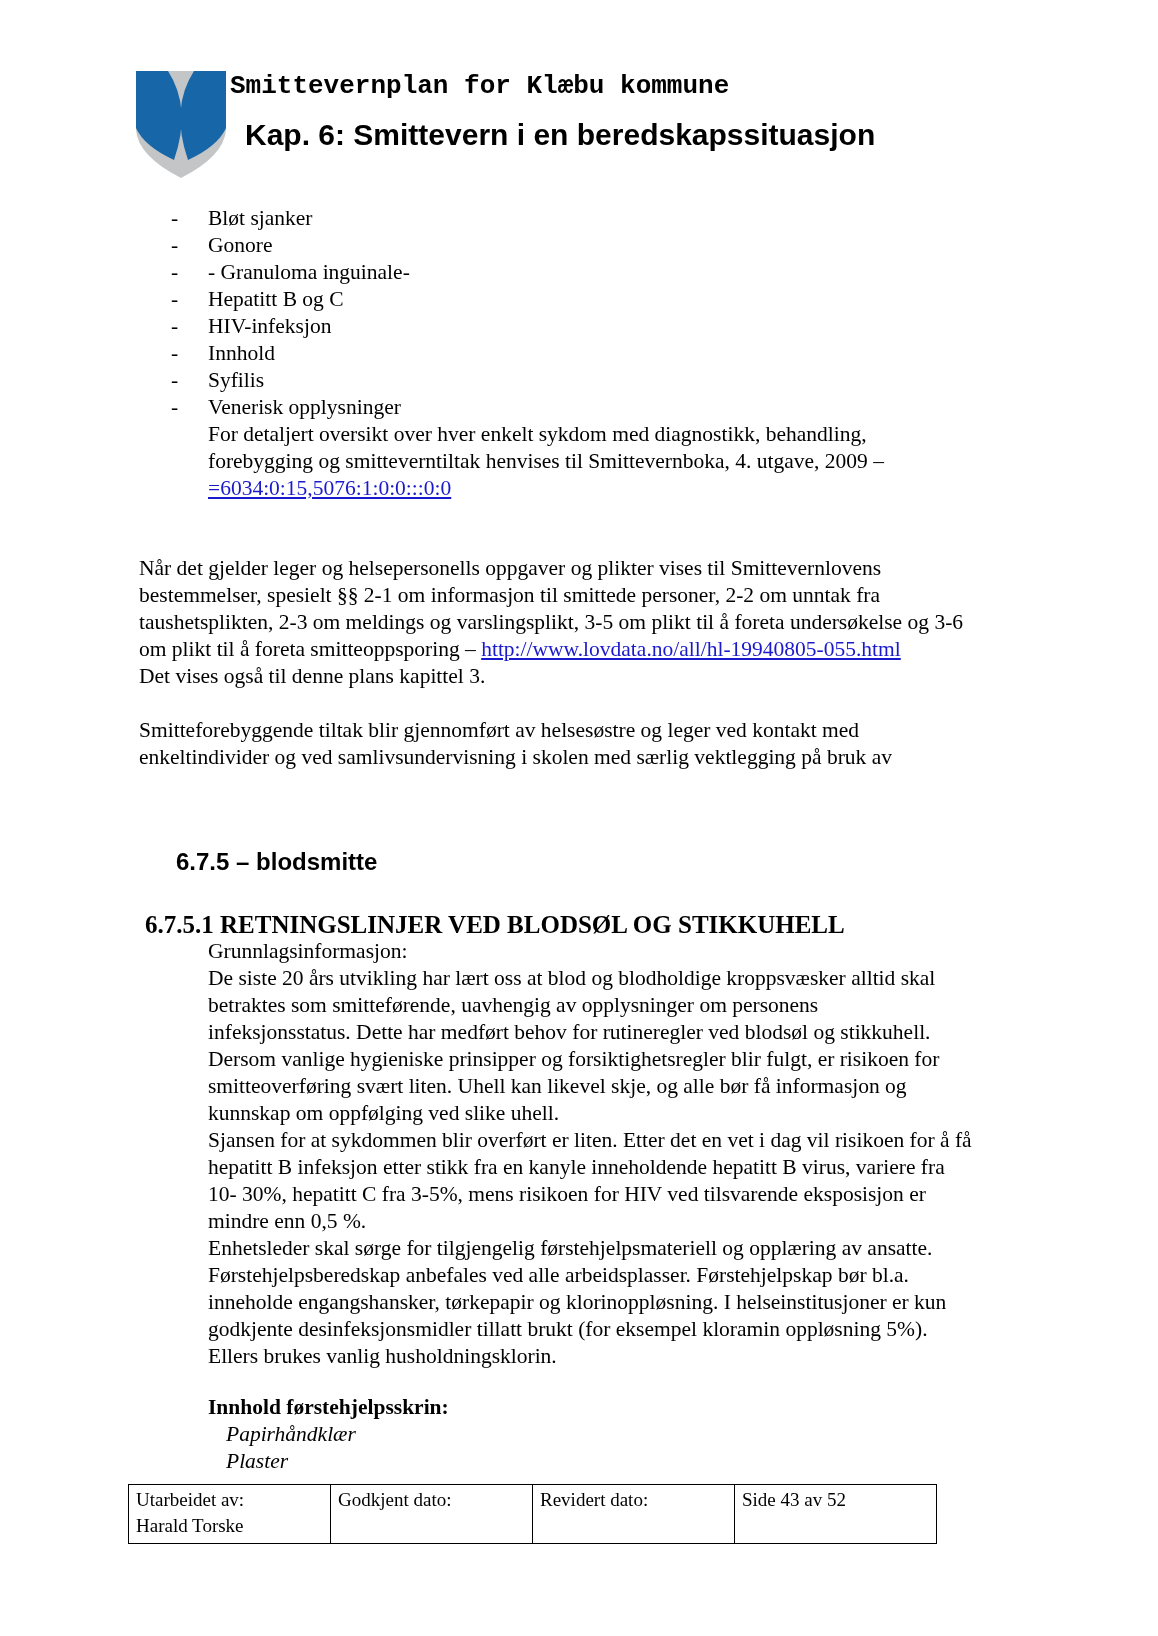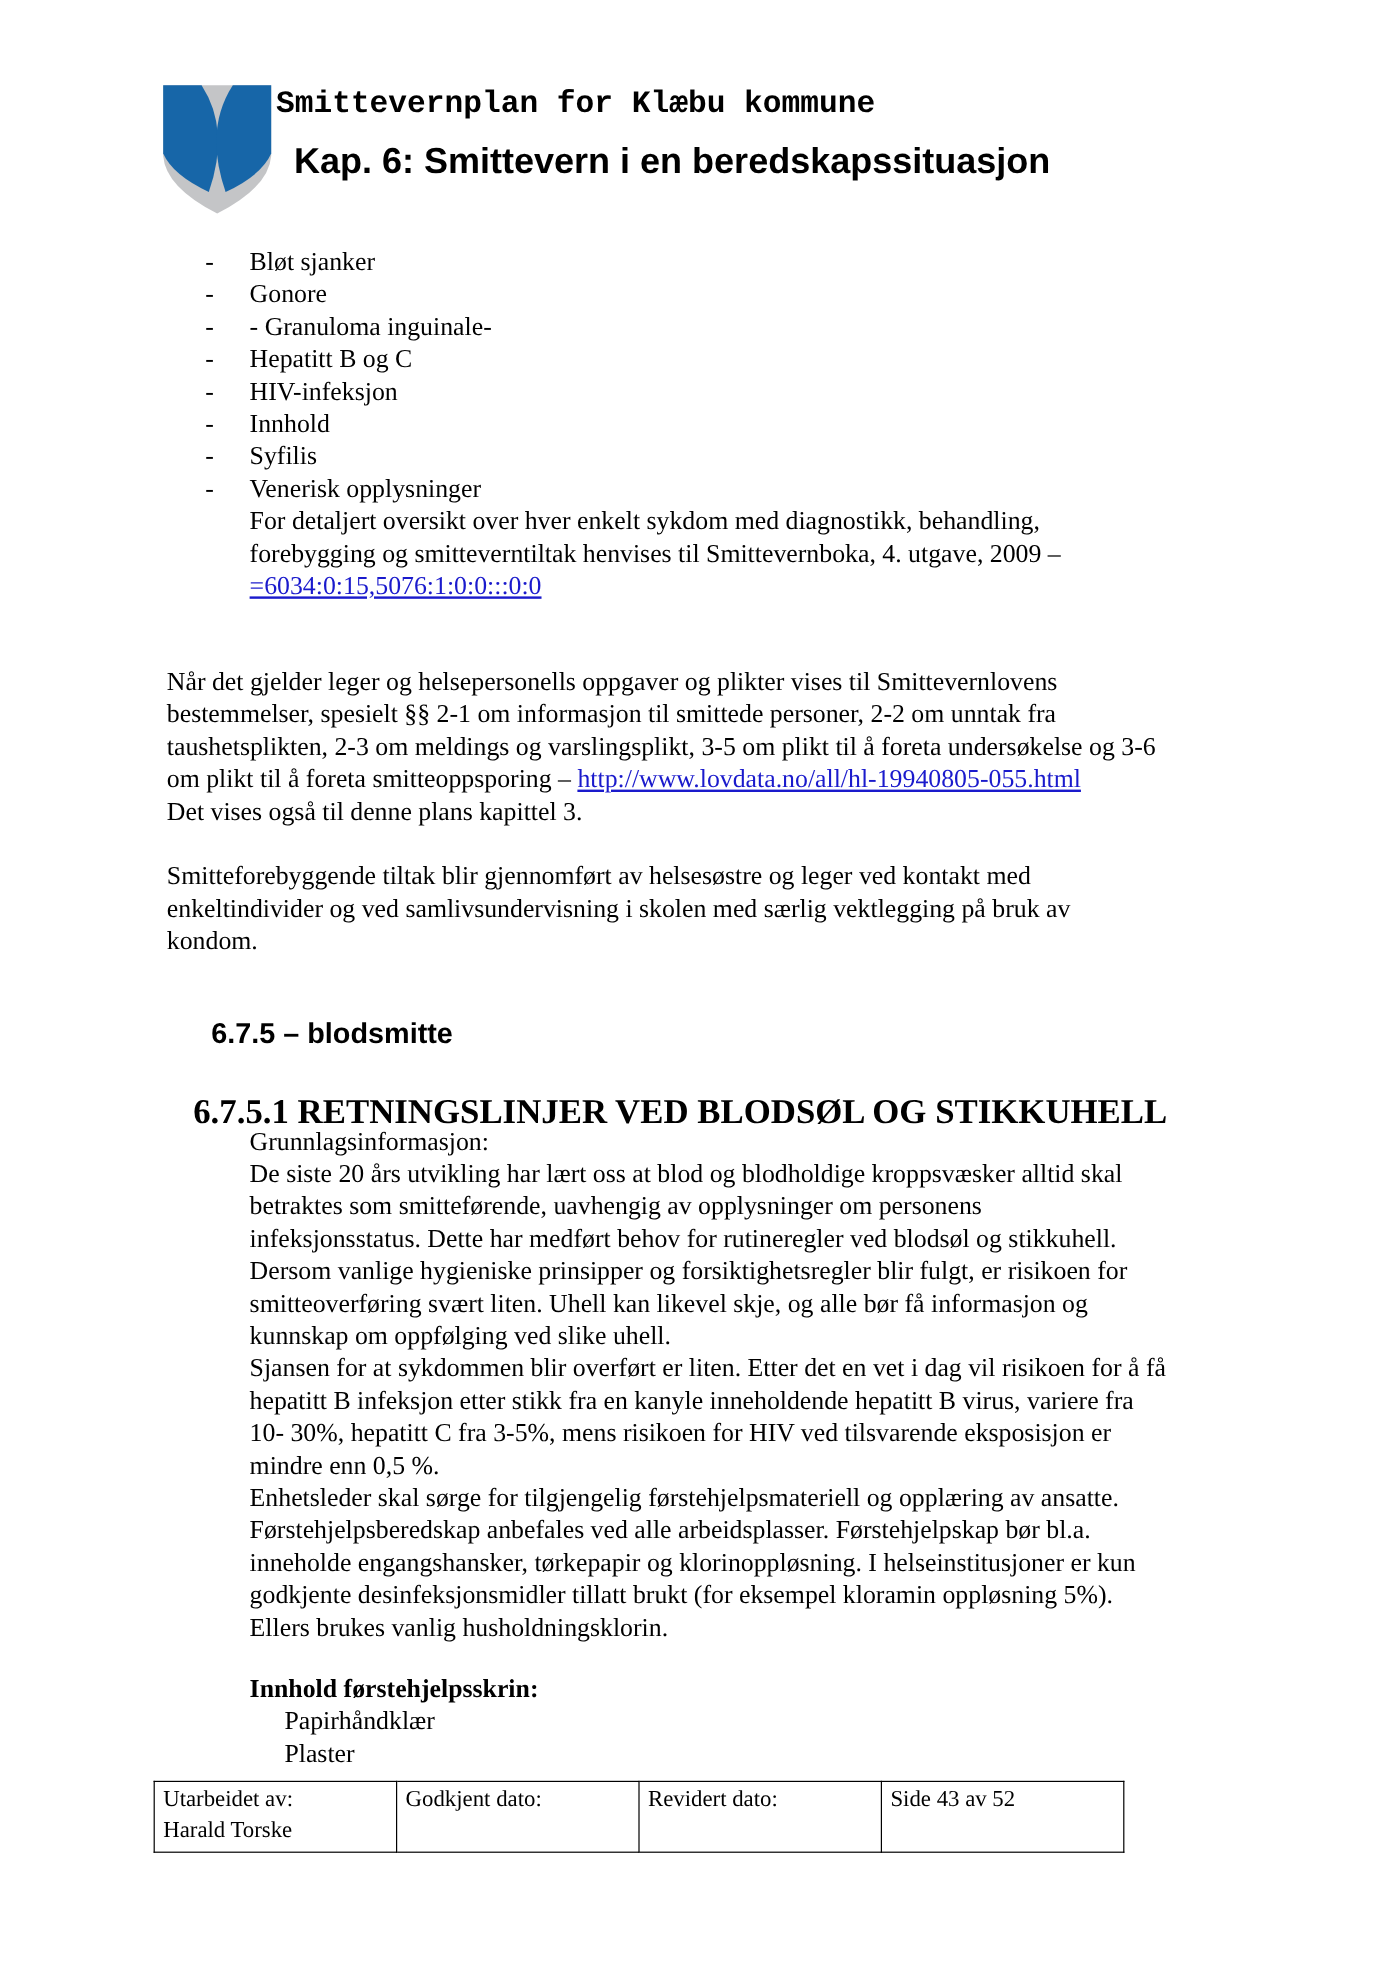--- a/index.html
+++ b/index.html
@@ -12,23 +12,23 @@
                      font-family: "Liberation Sans", "DejaVu Sans", sans-serif; }
     .txt { position: absolute; font-size: 21.5px; line-height: 27px; }
     .list { left: 171px; top: 205px; margin: 0; padding: 0; list-style: none; }
     .list li { display: flex; height: 27px; }
     .list .dash { width: 37px; }
     .block { left: 208px; }
     .para { left: 139px; width: 900px; }
     a.link { color: #1a1acc; text-decoration: underline; }
     .h-section { position: absolute; left: 139px; top: 848px; font-size: 24px; font-weight: bold;
                  font-family: "Liberation Sans", "DejaVu Sans", sans-serif; margin-left: 37px; }
-    .h-sub { position: absolute; left: 145px; top: 911px; font-size: 29px; font-weight: bold; margin-left: 16px; }
+    .h-sub { position: absolute; left: 145px; top: 911px; font-size: 25px; font-weight: bold; }
     .bold { font-weight: bold; }
-    .indent2 { left: 237px; }
+    .indent2 { left: 226px; font-style: italic; }
     table.footer { position: absolute; left: 128px; top: 1484px; width: 809px; border-collapse: collapse;
                    font-size: 19px; line-height: 26px; }
     table.footer td { border: 1.5px solid #000; vertical-align: top; padding: 2px 7px 2px 7px; width: 25%; height: 54px; }
   </style>
 </head>
 <body>
 
 <svg class="logo" viewBox="0 0 94 112">
   <path d="M2 3 L92 3 L92 62 Q90 88 47 110 Q4 88 2 62 Z" fill="#c4c5c7"></path>
   <path d="M2 3 L34 3 Q58 40 40 92 Q10 78 2 60 Z" fill="#1766a8"></path>
@@ -82,21 +82,20 @@
   <div>Når det gjelder leger og helsepersonells oppgaver og plikter vises til Smittevernlovens</div>
   <div>bestemmelser, spesielt §§ 2-1 om informasjon til smittede personer, 2-2 om unntak fra</div>
   <div>taushetsplikten, 2-3 om meldings og varslingsplikt, 3-5 om plikt til å foreta undersøkelse og 3-6</div>
   <div><span>om plikt til å foreta smitteoppsporing – </span><a class="link">http://www.lovdata.no/all/hl-19940805-055.html</a></div>
   <div>Det vises også til denne plans kapittel 3.</div>
 </div>
 
 <div class="txt para" style="top:717px;">
   <div>Smitteforebyggende tiltak blir gjennomført av helsesøstre og leger ved kontakt med</div>
   <div>enkeltindivider og ved samlivsundervisning i skolen med særlig vektlegging på bruk av</div>
-  <div>kondom.</div>
 </div>
 
 <div class="h-section">6.7.5 – blodsmitte</div>
 <div class="h-sub">6.7.5.1 RETNINGSLINJER VED BLODSØL OG STIKKUHELL</div>
 
 <div class="txt block" style="top:938px;">
   <div>Grunnlagsinformasjon:</div>
   <div>De siste 20 års utvikling har lært oss at blod og blodholdige kroppsvæsker alltid skal</div>
   <div>betraktes som smitteførende, uavhengig av opplysninger om personens</div>
   <div>infeksjonsstatus. Dette har medført behov for rutineregler ved blodsøl og stikkuhell.</div>

